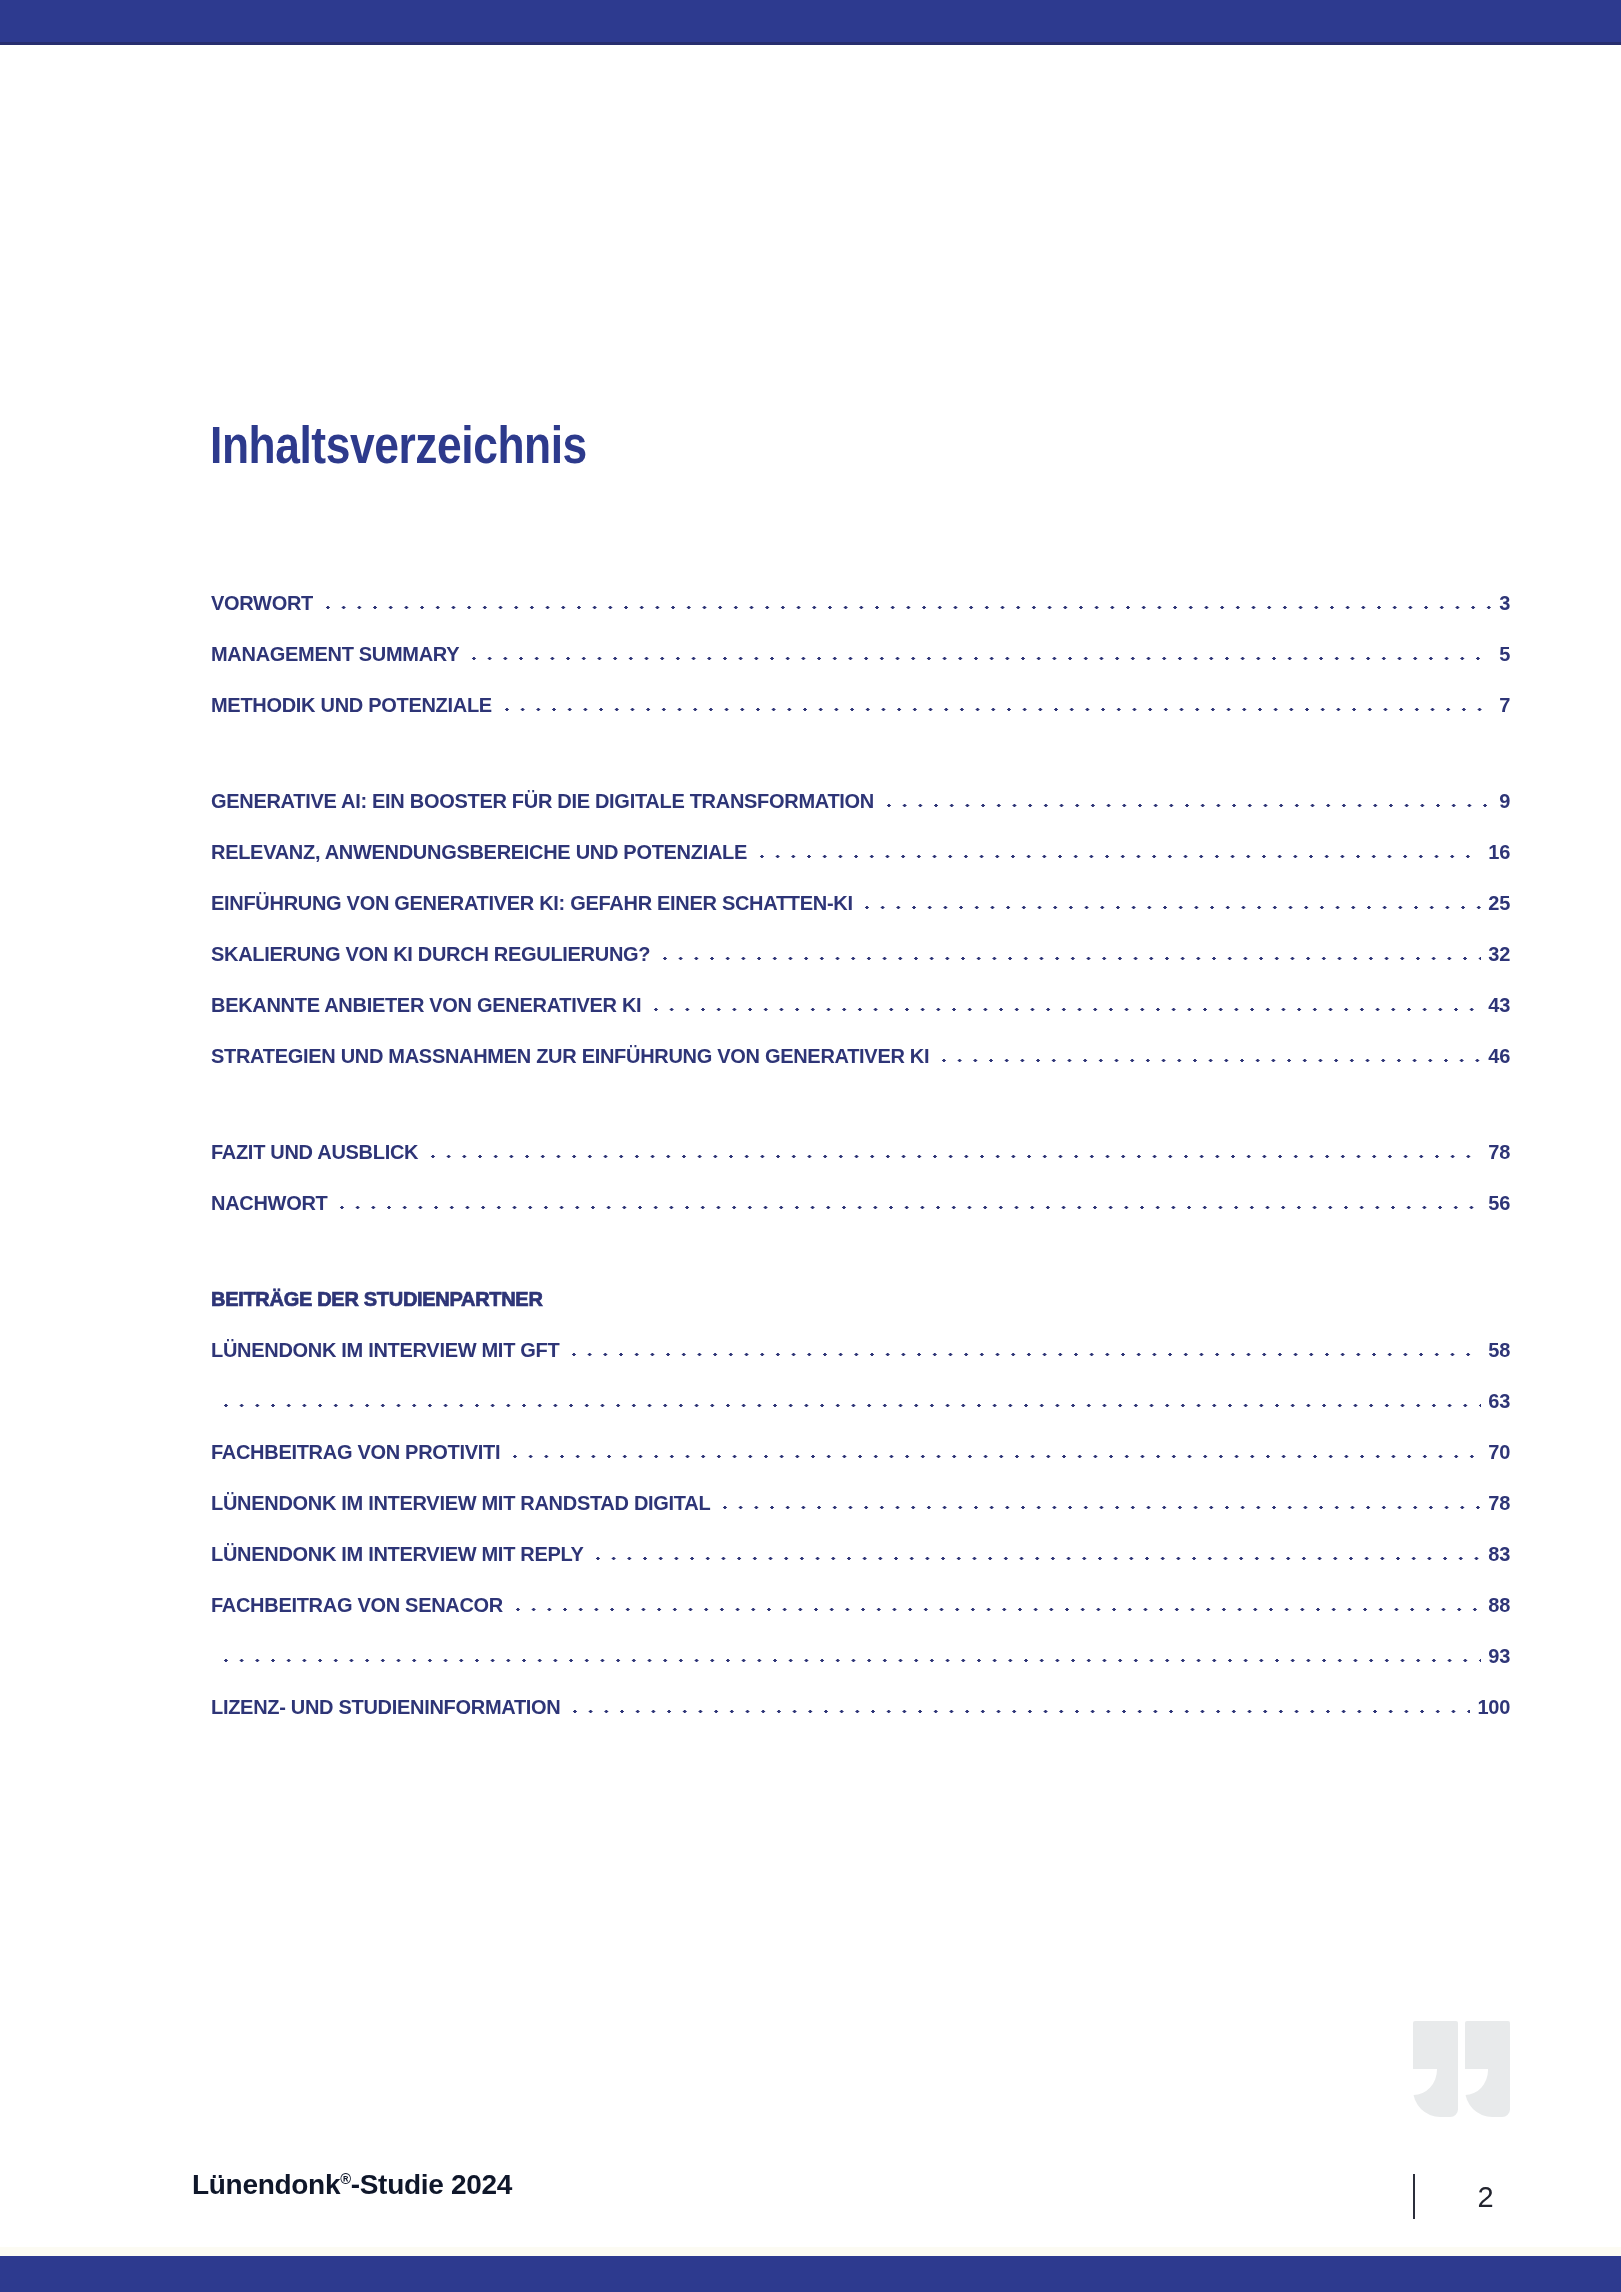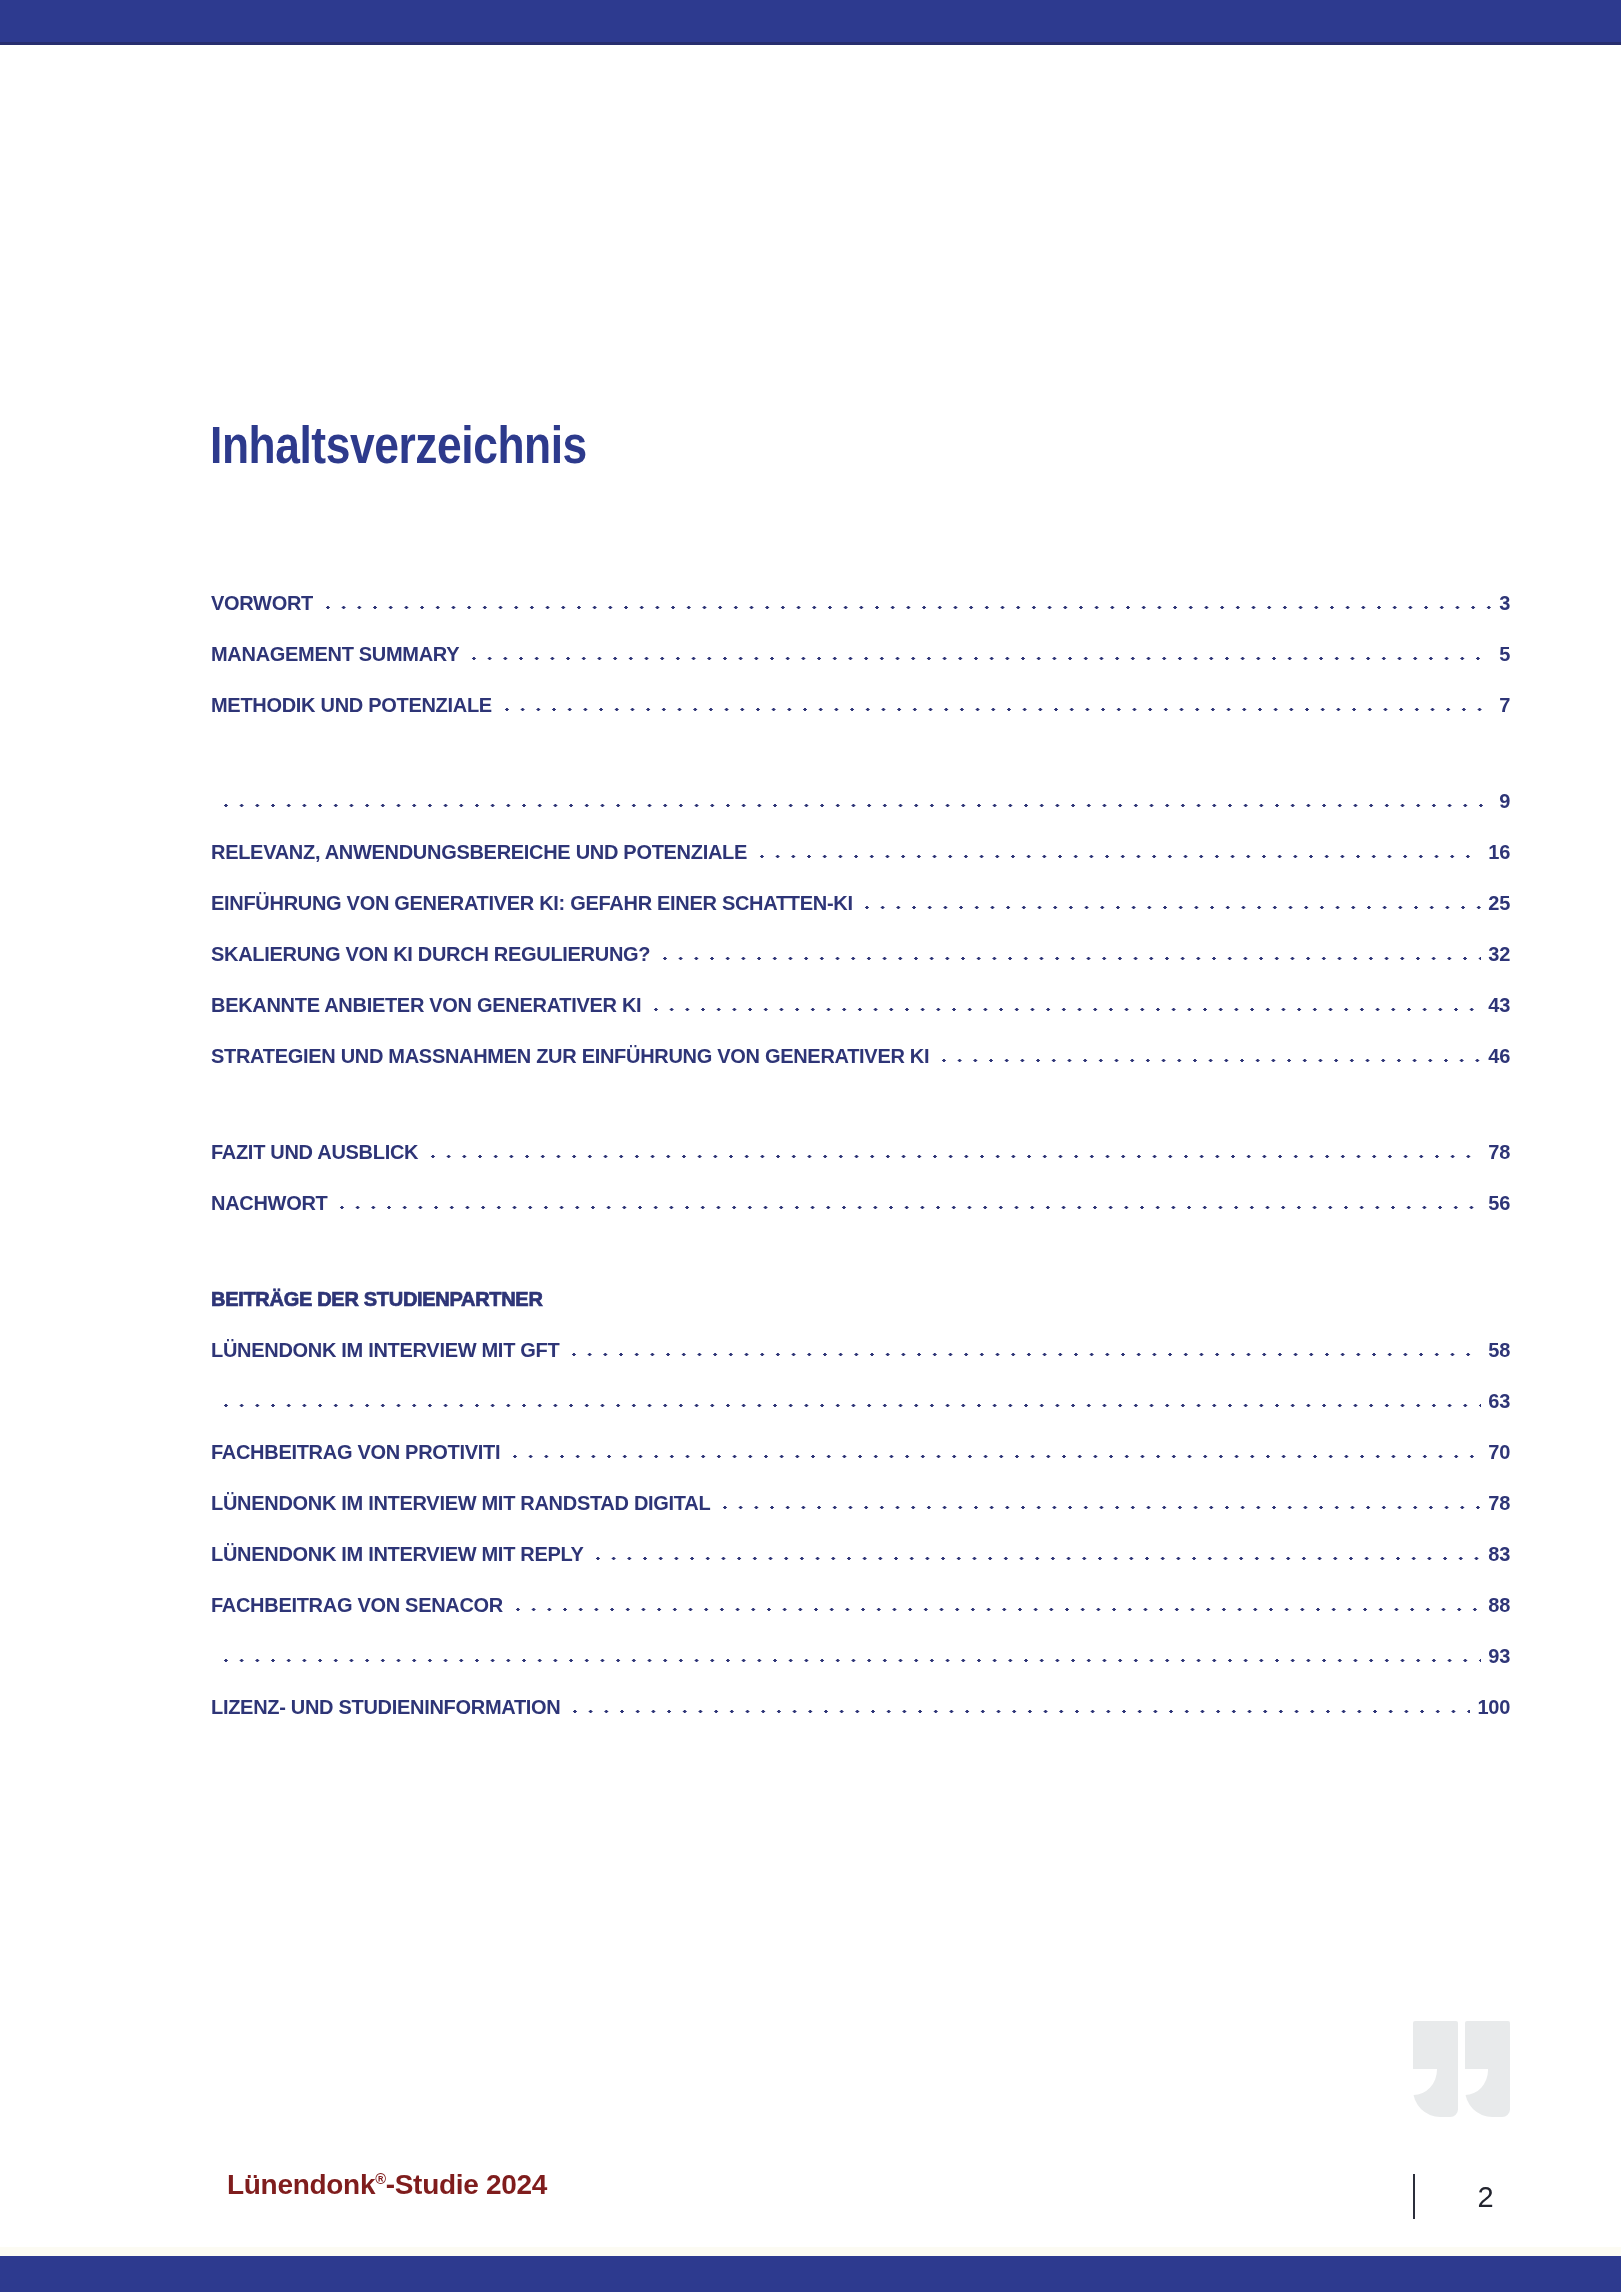--- a/index.html
+++ b/index.html
@@ -58,23 +58,23 @@
   .qm {
     position:relative; width:45px; height:96px; background:#e8eaeb;
     border-radius:2px 2px 7.8px 27.4px;
   }
   .qm::after {
     content:""; position:absolute; left:0; top:48px; width:23.5px; height:25.5px;
     background:#ffffff; border-bottom-right-radius:100% 100%;
   }
   
   .footer-left {
-    position:absolute; left:227px; top:2168px;
+    position:absolute; left:192px; top:2168px;
     font-size:28px; line-height:33px; font-weight:700;
-    color:#7f1d1d; letter-spacing:-0.3px; white-space:nowrap;
+    color:#0f172a; letter-spacing:-0.3px; white-space:nowrap;
   }
   .footer-left sup { font-size:14.7px; line-height:0; }
   .footer-divider {
     position:absolute; left:1413px; top:2174px; width:2px; height:45px;
     background:#2b2e3b;
   }
   .footer-page {
     position:absolute; left:1451px; top:2180px; width:69px;
     font-size:29px; line-height:35px; font-weight:400;
     color:#22242e; text-align:center;
@@ -102,20 +102,21 @@
           <span class="num">5</span>
         </div>
         <div class="toc-row">
           <span class="lbl">METHODIK UND POTENZIALE</span>
           <span class="leader"></span>
           <span class="num">7</span>
         </div>
       </div>
       <div class="toc-group">
         <div class="toc-row">
+          <span class="lbl">GENERATIVE AI: EIN BOOSTER FÜR DIE DIGITALE TRANSFORMATION</span>
           <span class="leader"></span>
           <span class="num">9</span>
         </div>
         <div class="toc-row">
           <span class="lbl">RELEVANZ, ANWENDUNGSBEREICHE UND POTENZIALE</span>
           <span class="leader"></span>
           <span class="num">16</span>
         </div>
         <div class="toc-row">
           <span class="lbl">EINFÜHRUNG VON GENERATIVER KI: GEFAHR EINER SCHATTEN-KI</span>

